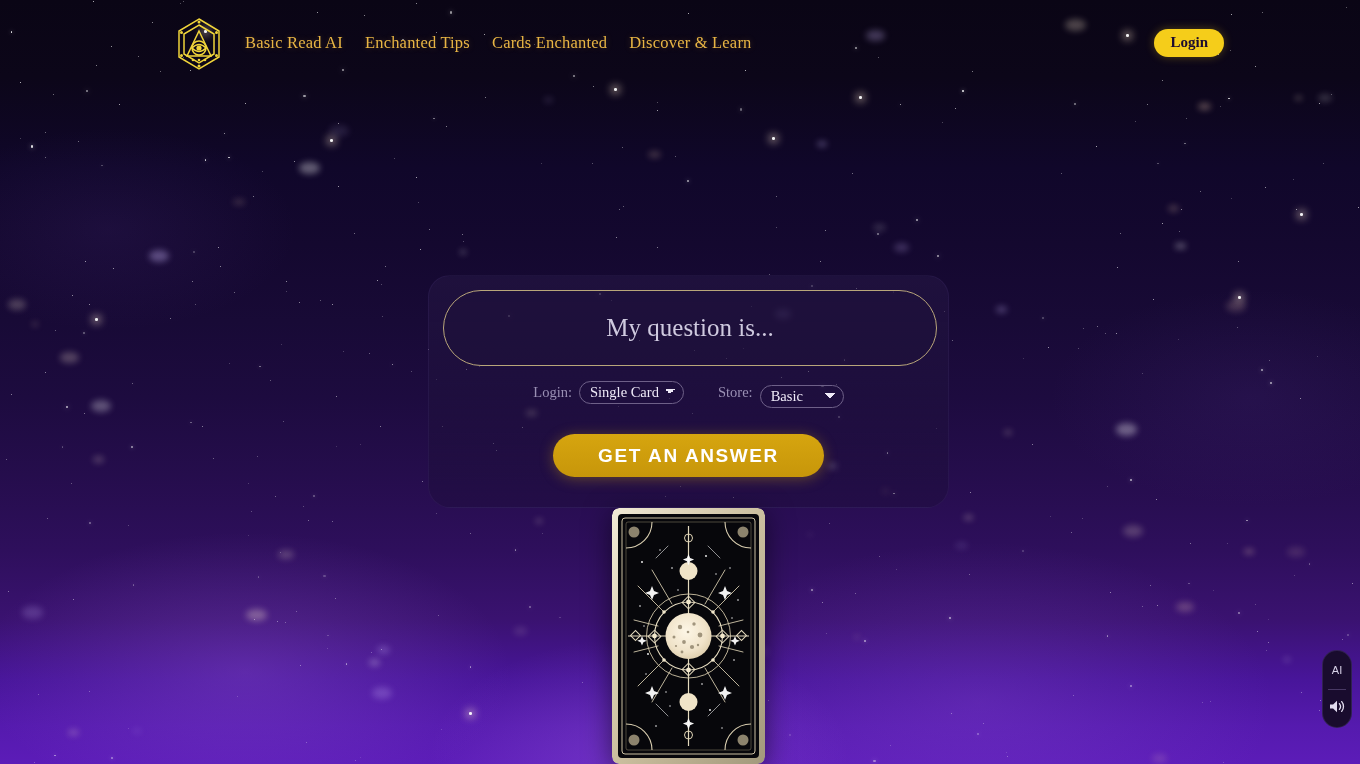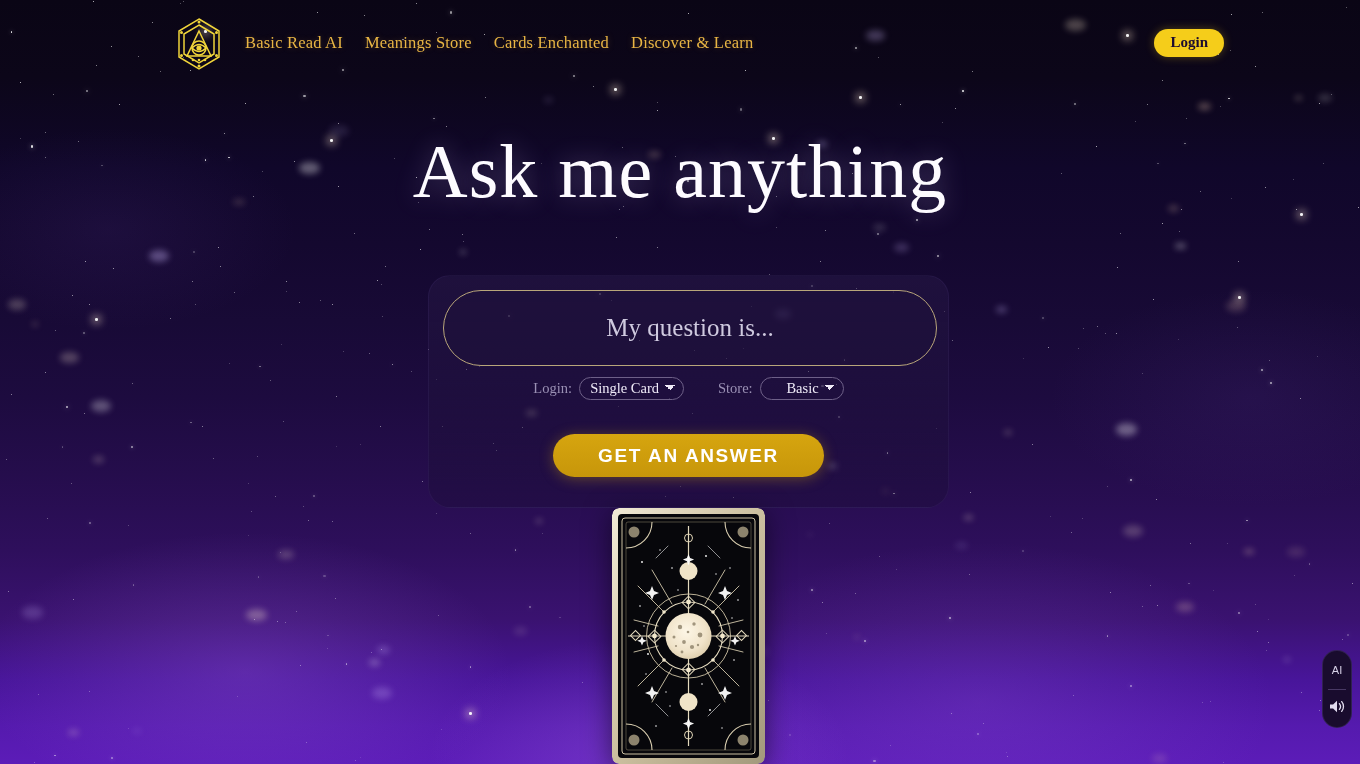--- a/index.html
+++ b/index.html
@@ -228,32 +228,32 @@
     appearance: none;
     -webkit-appearance: none;
     background: transparent;
     border: 1px solid #6e6088;
     border-radius: 12px;
     color: #efeaf8;
     font-family: "Liberation Serif", serif;
     font-size: 14.5px;
     padding: 2px 24px 3px 10px;
     cursor: pointer;
-    text-align: right;
+    text-align: left;
     background-image:
       linear-gradient(45deg, transparent 50%, #efeaf8 50%),
       linear-gradient(135deg, #efeaf8 50%, transparent 50%);
     background-position:
       calc(100% - 13px) calc(50% - 1px),
       calc(100% - 8px) calc(50% - 1px);
     background-size: 5px 5px, 5px 5px;
     background-repeat: no-repeat;
   }
   .option-select option { background: #1b1033; color: #efeaf8; }
-  #reader-select { min-width: 84px; }
+  #reader-select { min-width: 84px; margin-top: 8px; }
 
   #get-answer-button {
     position: absolute;
     left: 553px;
     top: 434px;
     width: 271px;
     height: 43px;
     z-index: 16;
     border: none;
     border-radius: 22px;
@@ -757,30 +757,29 @@
           <circle cx="18" cy="44" r="1.3"></circle>
           <circle cx="30" cy="44" r="1.3"></circle>
           <circle cx="24" cy="44" r="1.3"></circle>
         </g>
       </svg>
     </span>
   </a>
 
   <nav id="main-nav">
     <a class="nav-link" href="#">Basic Read AI</a>
-    <a class="nav-link" href="#">Meanings Store</a>
+    <a class="nav-link" href="#">Enchanted Tips</a>
     <a class="nav-link" href="#">Cards Enchanted</a>
     <a class="nav-link" href="#">Discover &amp; Learn</a>
   </nav>
 
   <button id="login-button">Login</button>
 </header>
 
 <section id="hero">
-  <h1 id="page-title">Ask me anything</h1>
 </section>
 
 <div id="form-panel"></div>
 
 <input id="question-input" type="text" placeholder="My question is..." style="">
 
 <div id="options-row">
   <div class="option-group">
     <span class="option-label">Login:</span>
     <select class="option-select" id="spread-select">

